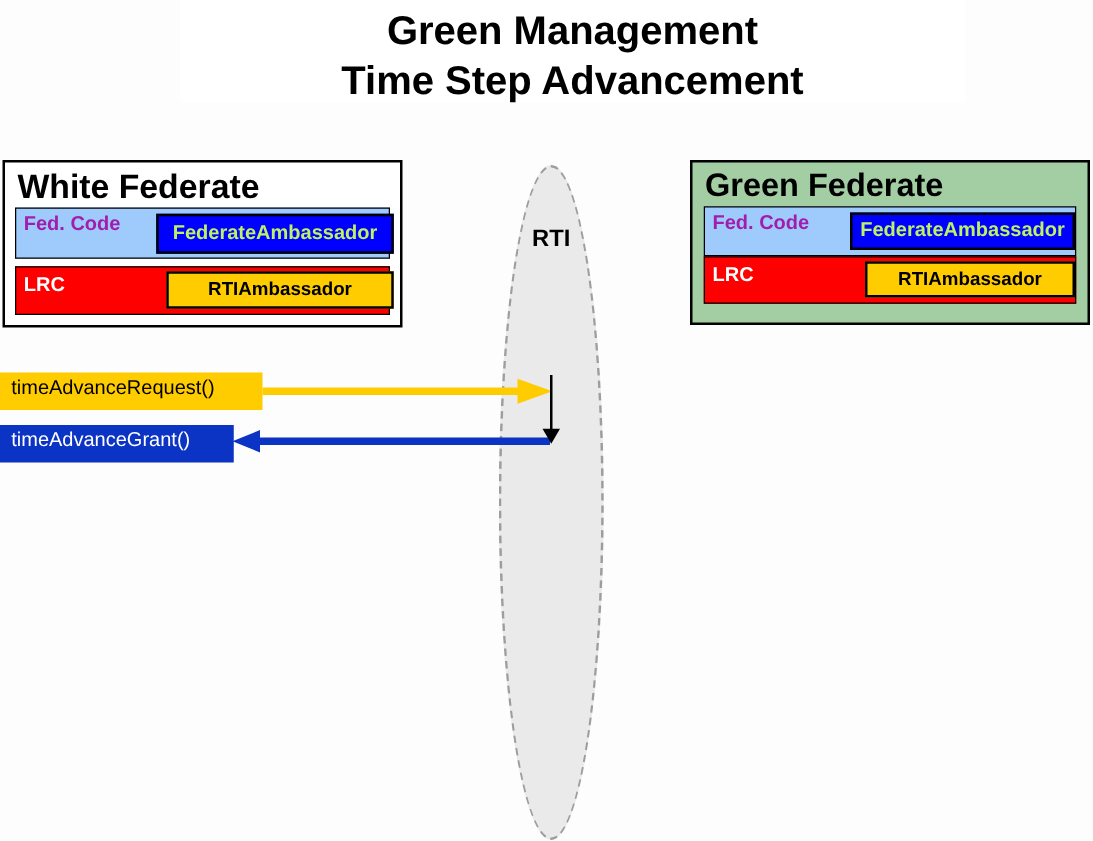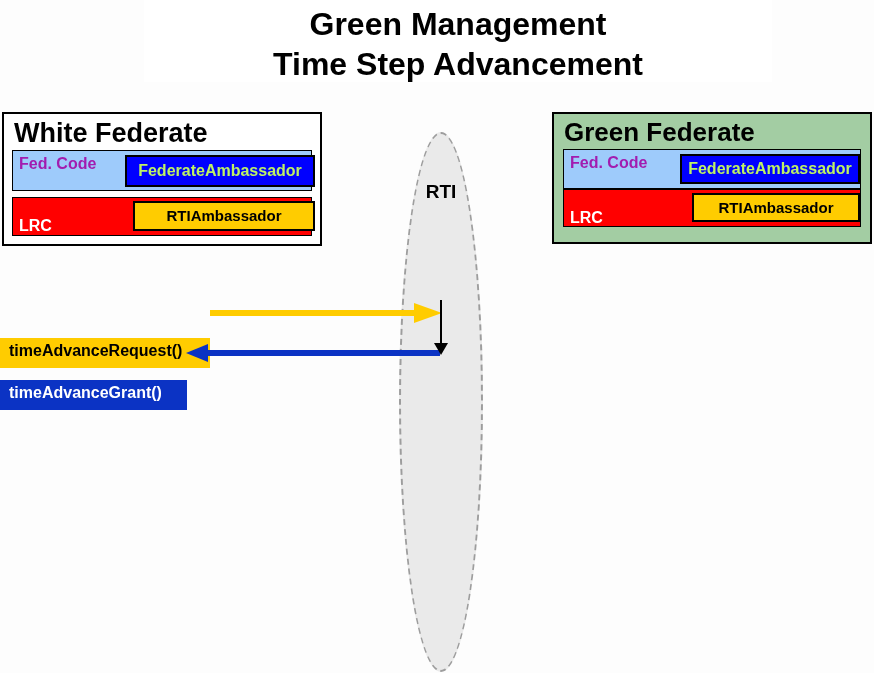--- a/index.html
+++ b/index.html
@@ -25,20 +25,21 @@
     color:#000000;
     letter-spacing:0px;
   }
   .title-line.l1{margin-top:4px;}
 
   
   .federate{
     position:absolute;
     border:2px solid #000000;
     box-sizing:border-box;
+    margin-top:16px;
   }
   .fed-white{left:2px;top:112px;width:320px;height:134px;background:#ffffff;}
   .fed-green{left:552px;top:112px;width:320px;height:132px;background:#a3cda3;}
 
   .fed-title{
     font-weight:bold;
     font-size:27px;
     line-height:30px;
     color:#000000;
     padding:4px 0 2px 10px;
@@ -57,21 +58,21 @@
   .layer.lrc{background:#ff0000;margin-top:6px;height:39px;}
   .fed-green .layer{margin:0 9px;}
   .fed-green .layer.fedcode{height:40px;}
   .fed-green .layer.lrc{height:38px;}
 
   .layer-label{
     position:absolute;left:6px;top:4px;
     font-size:16px;font-weight:bold;color:#a21caf;
     white-space:nowrap;
   }
-  .layer.lrc .layer-label{color:#ffffff;top:19px;}
+  .layer.lrc .layer-label{color:#ffffff;top:6px;}
 
   .inner-box{
     position:absolute;
     border:2px solid #000000;
     box-sizing:border-box;
     text-align:center;
     white-space:nowrap;
     font-weight:bold;
   }
   .inner-fedamb{
@@ -97,24 +98,23 @@
   .rti-label{
     position:absolute;left:399px;top:181px;width:84px;
     text-align:center;
     font-size:19px;font-weight:bold;color:#000000;
   }
 
   
   .msg-label{
     position:absolute;
     font-size:16px;
-    font-weight:bold;
-    white-space:nowrap;
-    box-sizing:border-box;
-    margin-top:40px;
+    font-weight:normal;
+    white-space:nowrap;
+    box-sizing:border-box;
   }
   .msg-request{
     left:0px;top:298px;width:210px;height:30px;
     background:#ffcc00;color:#000000;
     padding:4px 0 0 9px;
   }
   .msg-grant{
     left:0px;top:340px;width:187px;height:30px;
     background:#0b33c4;color:#ffffff;
     padding:4px 0 0 9px;

